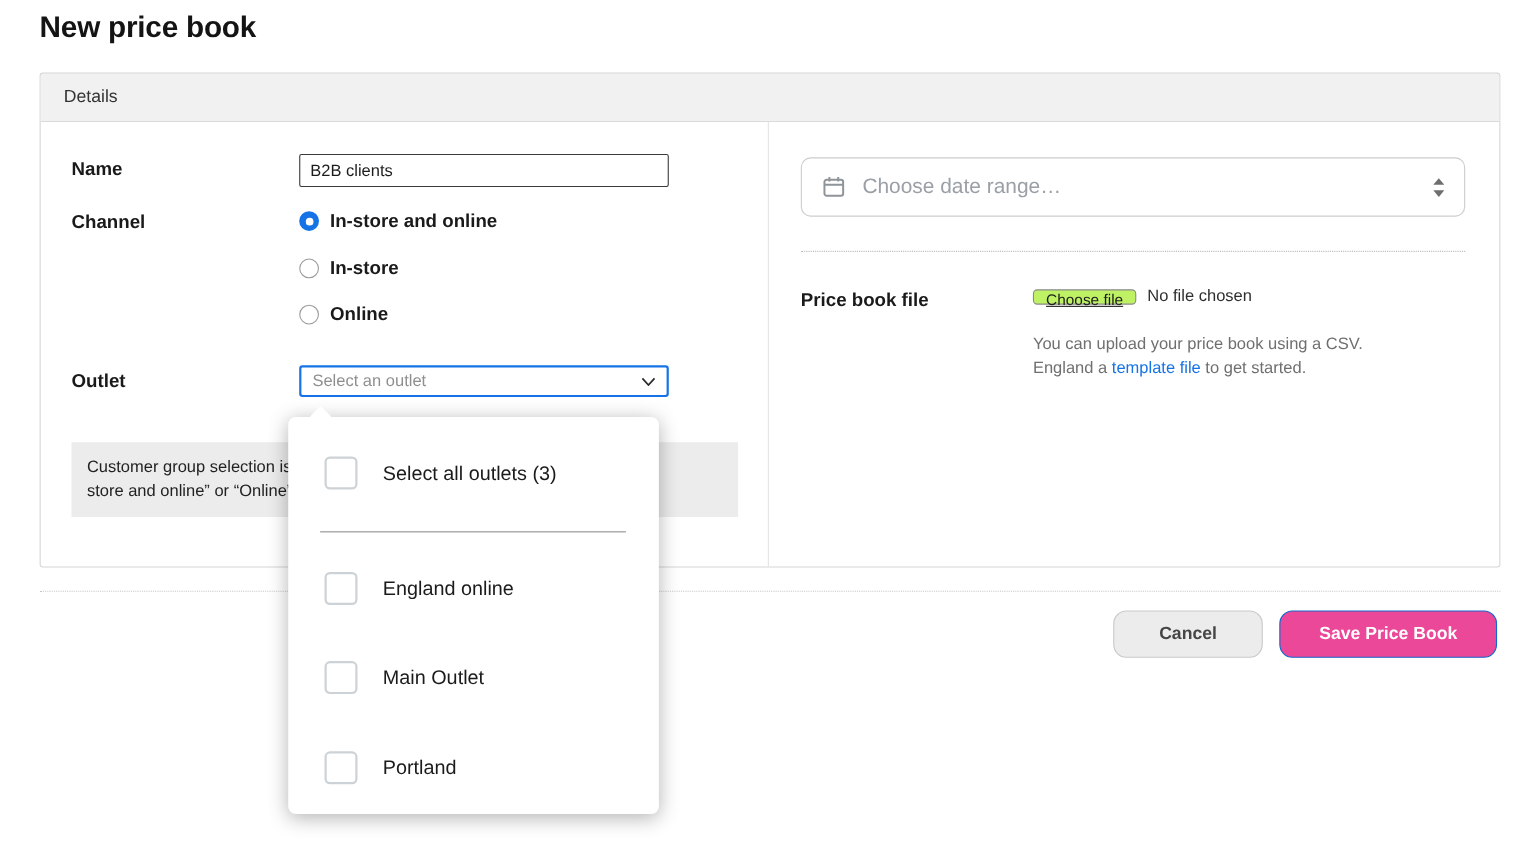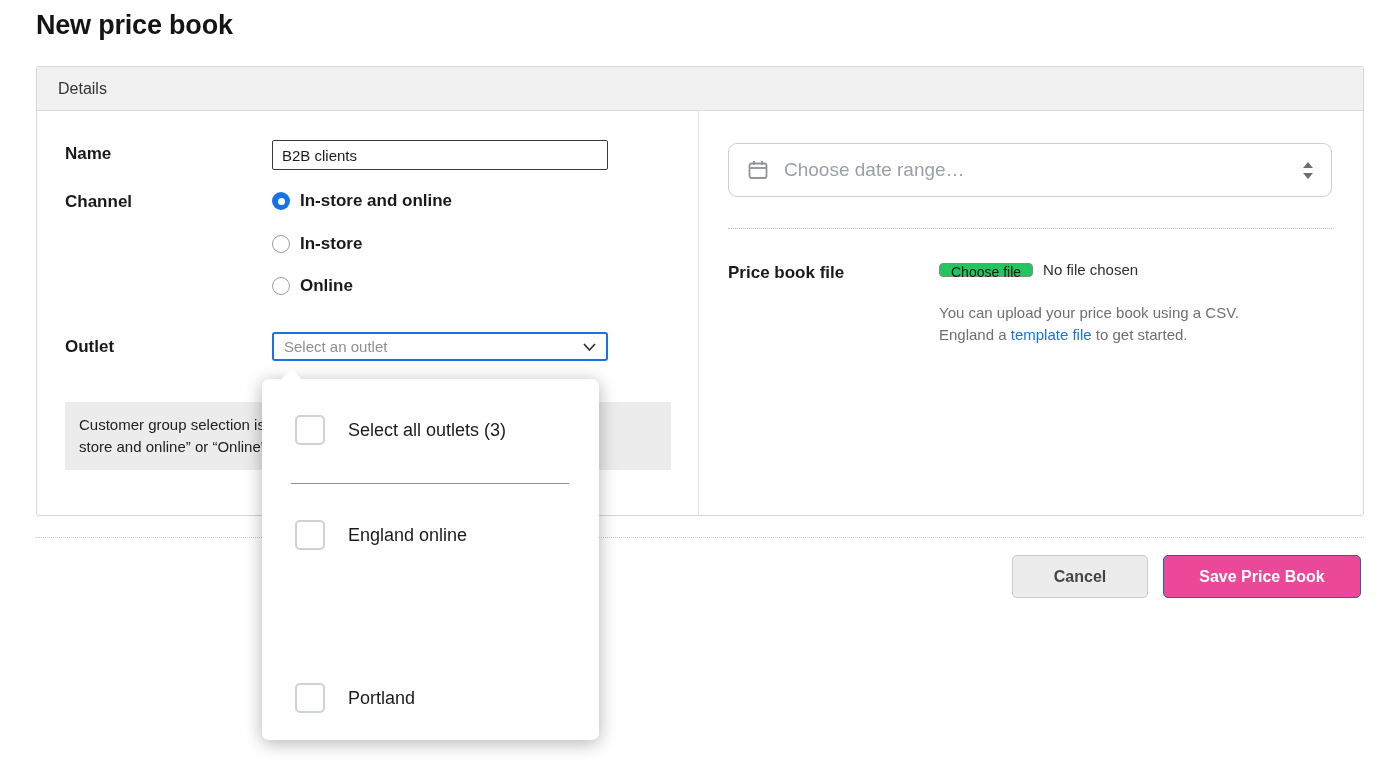--- a/index.html
+++ b/index.html
@@ -56,28 +56,28 @@
   .calendar-icon { flex: 0 0 auto; margin-right: 15px; }
   .date-placeholder { font-size: 19px; color: #9aa0a6; flex: 1; }
   .spin-arrows { display: flex; flex-direction: column; gap: 5px; align-items: center; flex: 0 0 auto; }
   .tri-up { width: 0; height: 0; border-left: 5px solid transparent; border-right: 5px solid transparent; border-bottom: 6px solid #6e6e6e; }
   .tri-down { width: 0; height: 0; border-left: 5px solid transparent; border-right: 5px solid transparent; border-top: 6px solid #6e6e6e; }
 
   .right-dotted { position: absolute; left: 691px; top: 117px; width: 604px; border-top: 1px dotted #bdbdbd; }
 
   .lbl-file { position: absolute; left: 691px; top: 152px; font-size: 17px; font-weight: 700; color: #1a1a1a; }
   .file-row { position: absolute; left: 902px; top: 150px; display: flex; align-items: center; gap: 10px; }
-  .choose-file-btn { height: 14px; padding: 0 11px; font-family: "Liberation Sans", sans-serif; font-size: 14px; color: #1c1c1c; background: #22c55e; border: 1px solid #8a8a8a; border-radius: 4px; cursor: pointer; }
+  .choose-file-btn { height: 14px; padding: 0 11px; font-family: "Liberation Sans", sans-serif; font-size: 14px; color: #1c1c1c; background: #bef264; border: 1px solid #8a8a8a; border-radius: 4px; cursor: pointer; text-decoration: underline; }
   .file-status { font-size: 15px; color: #2e2e2e; }
   .file-help { position: absolute; left: 902px; top: 191px; font-size: 15px; color: #6f6f6f; line-height: 22px; }
   .file-help a { color: #1673e6; text-decoration: none; cursor: pointer; }
 
   
   .footer-dotted { position: absolute; left: 36px; top: 537px; width: 1328px; border-top: 1px dotted #c6c6c6; }
-  .btn { position: absolute; top: 555px; height: 43px; border-radius: 5px; font-family: "Liberation Sans", sans-serif; font-size: 16px; font-weight: 700; cursor: pointer; }
+  .btn { position: absolute; top: 555px; height: 43px; border-radius: 12px; font-family: "Liberation Sans", sans-serif; font-size: 16px; font-weight: 700; cursor: pointer; }
   .btn-cancel { left: 1012px; width: 136px; background: #ececec; border: 1px solid #c9c9c9; color: #454545; }
   .btn-save { left: 1163px; width: 198px; background: #ec4899; border: 1px solid #1266cd; color: #ffffff; }
 </style>
 </head>
 <body>
 
 <div class="page">
 
   <h1 class="page-title">New price book</h1>
 
@@ -153,20 +153,24 @@
     <div class="dd-caret"></div>
     <div class="dd-row sel-all">
       <span class="checkbox"></span>
       <span class="dd-label">Select all outlets (3)</span>
     </div>
     <div class="dd-divider"></div>
     <div class="dd-row opt1">
       <span class="checkbox"></span>
       <span class="dd-label">England online</span>
     </div>
+    <div class="dd-row opt2">
+      <span class="checkbox"></span>
+      <span class="dd-label">Main Outlet</span>
+    </div>
     <div class="dd-row opt3">
       <span class="checkbox"></span>
       <span class="dd-label">Portland</span>
     </div>
   </div>
 
   <div class="footer-dotted"></div>
   <button class="btn btn-cancel">Cancel</button>
   <button class="btn btn-save">Save Price Book</button>
 

